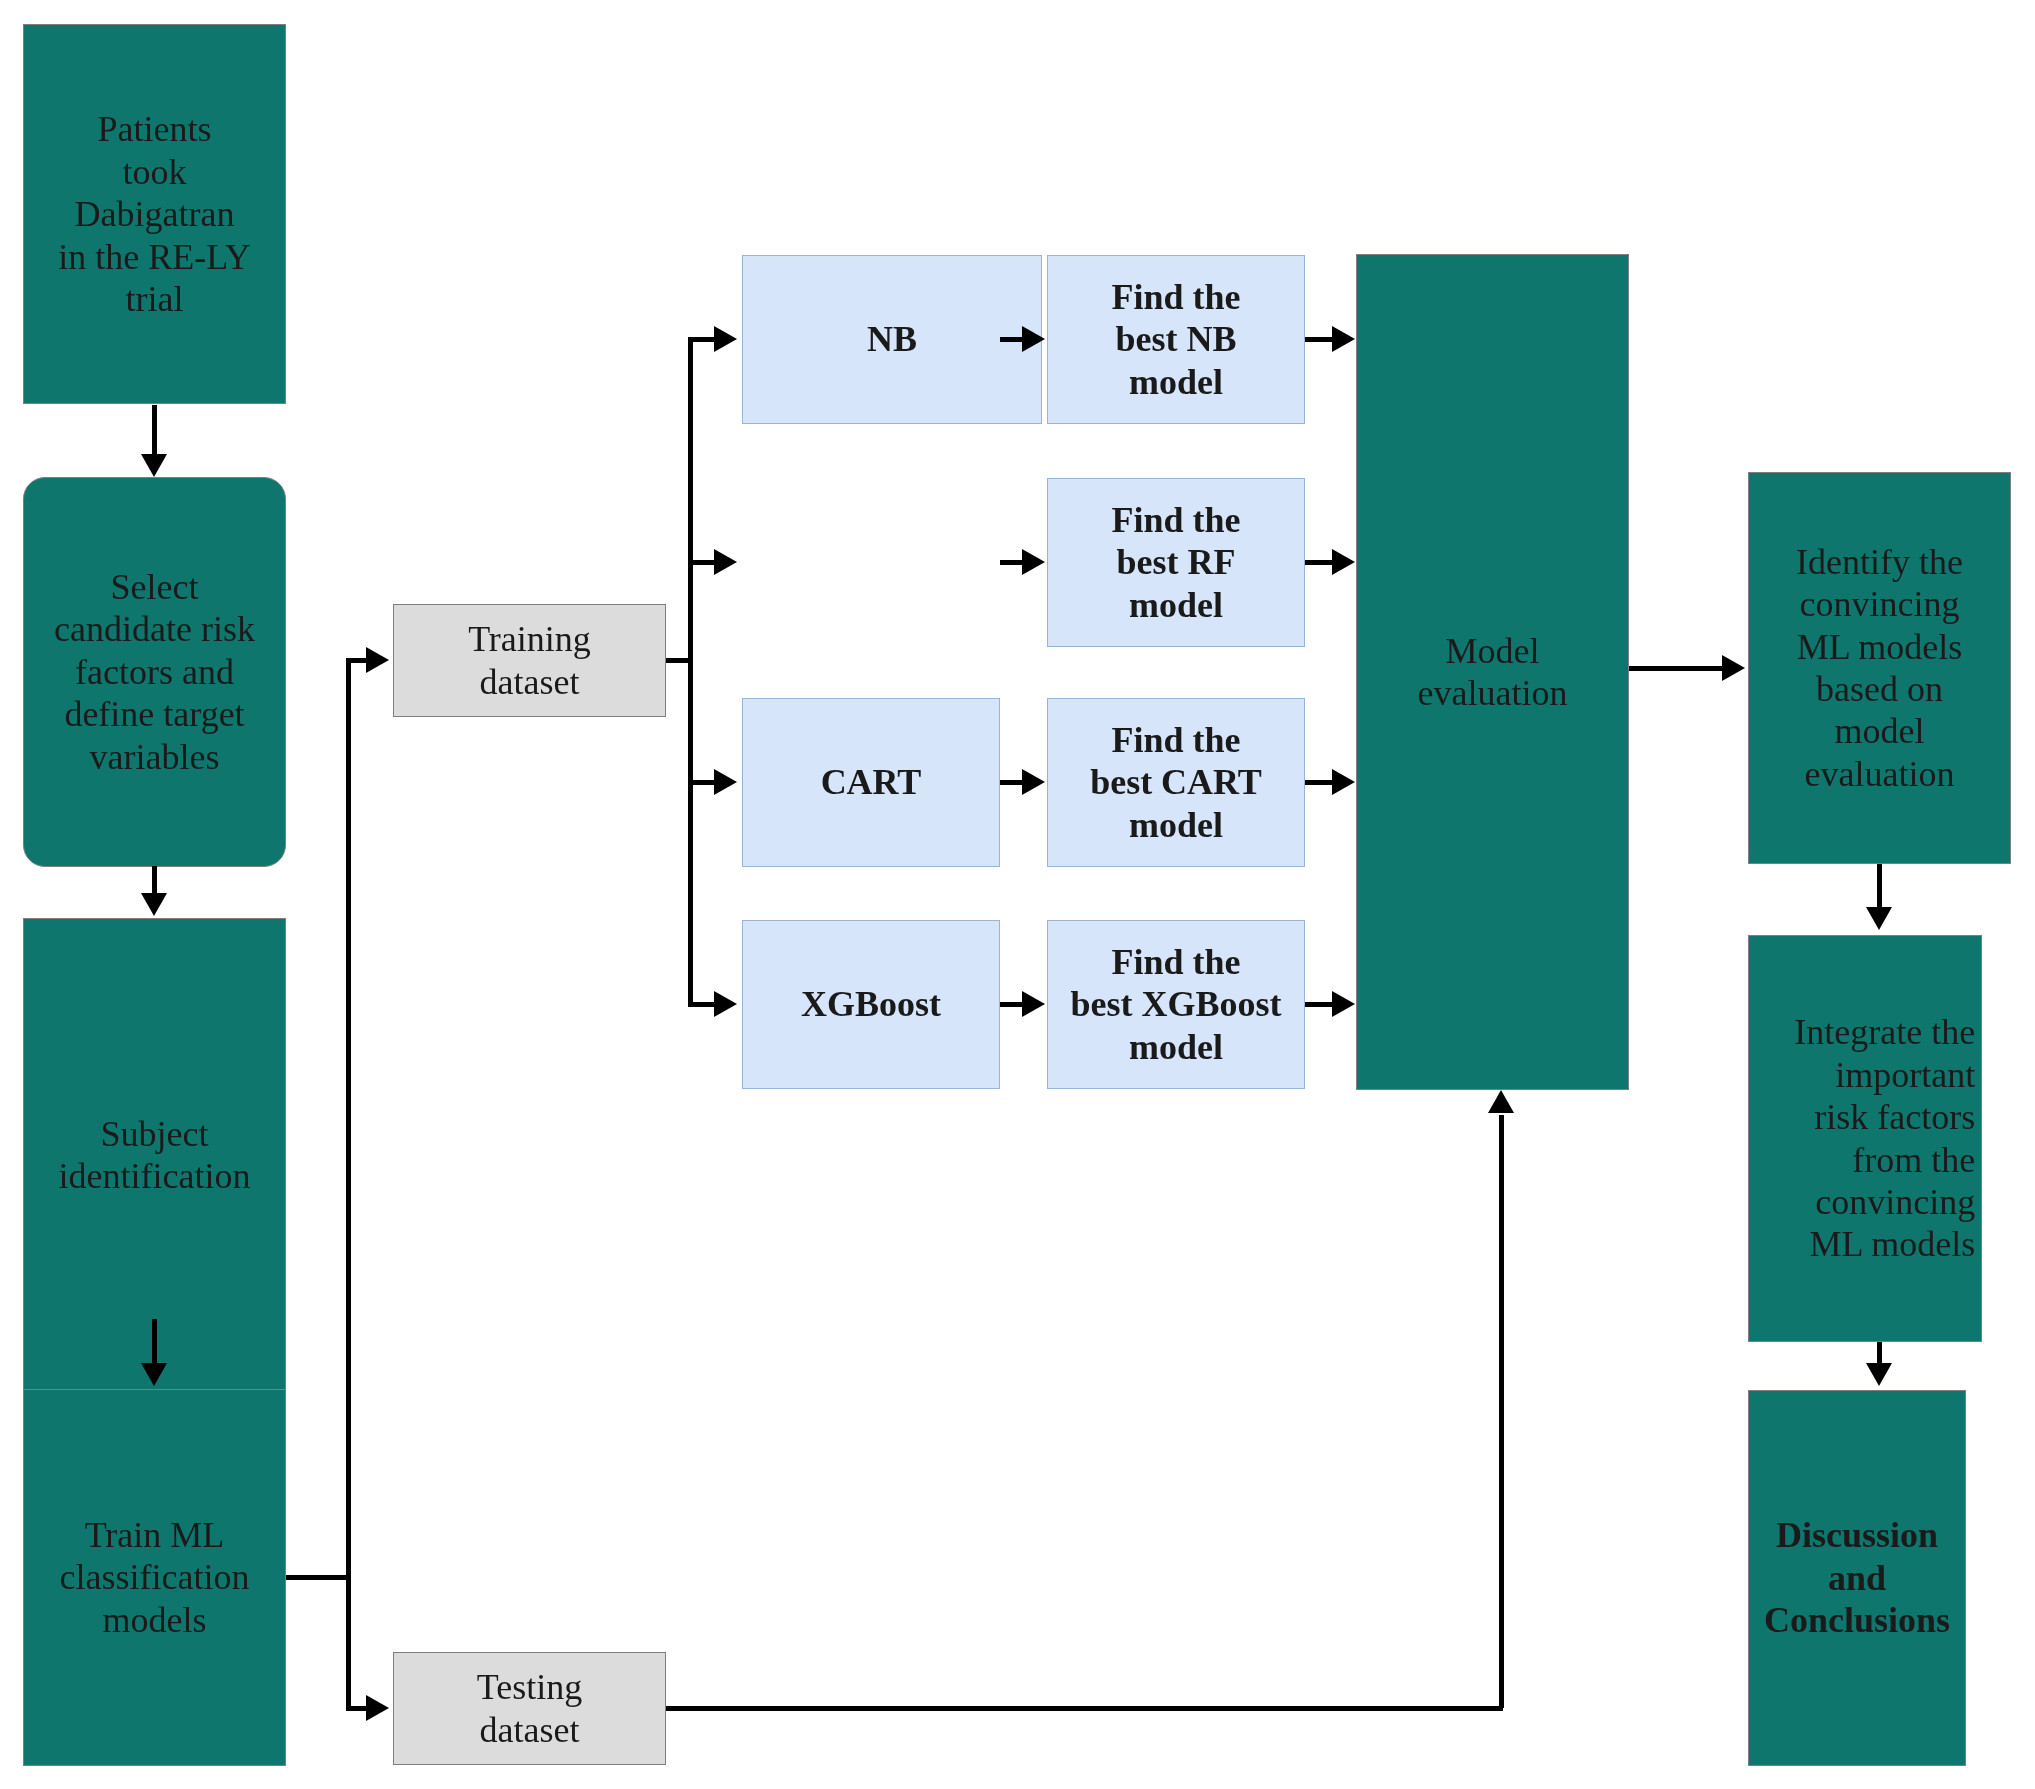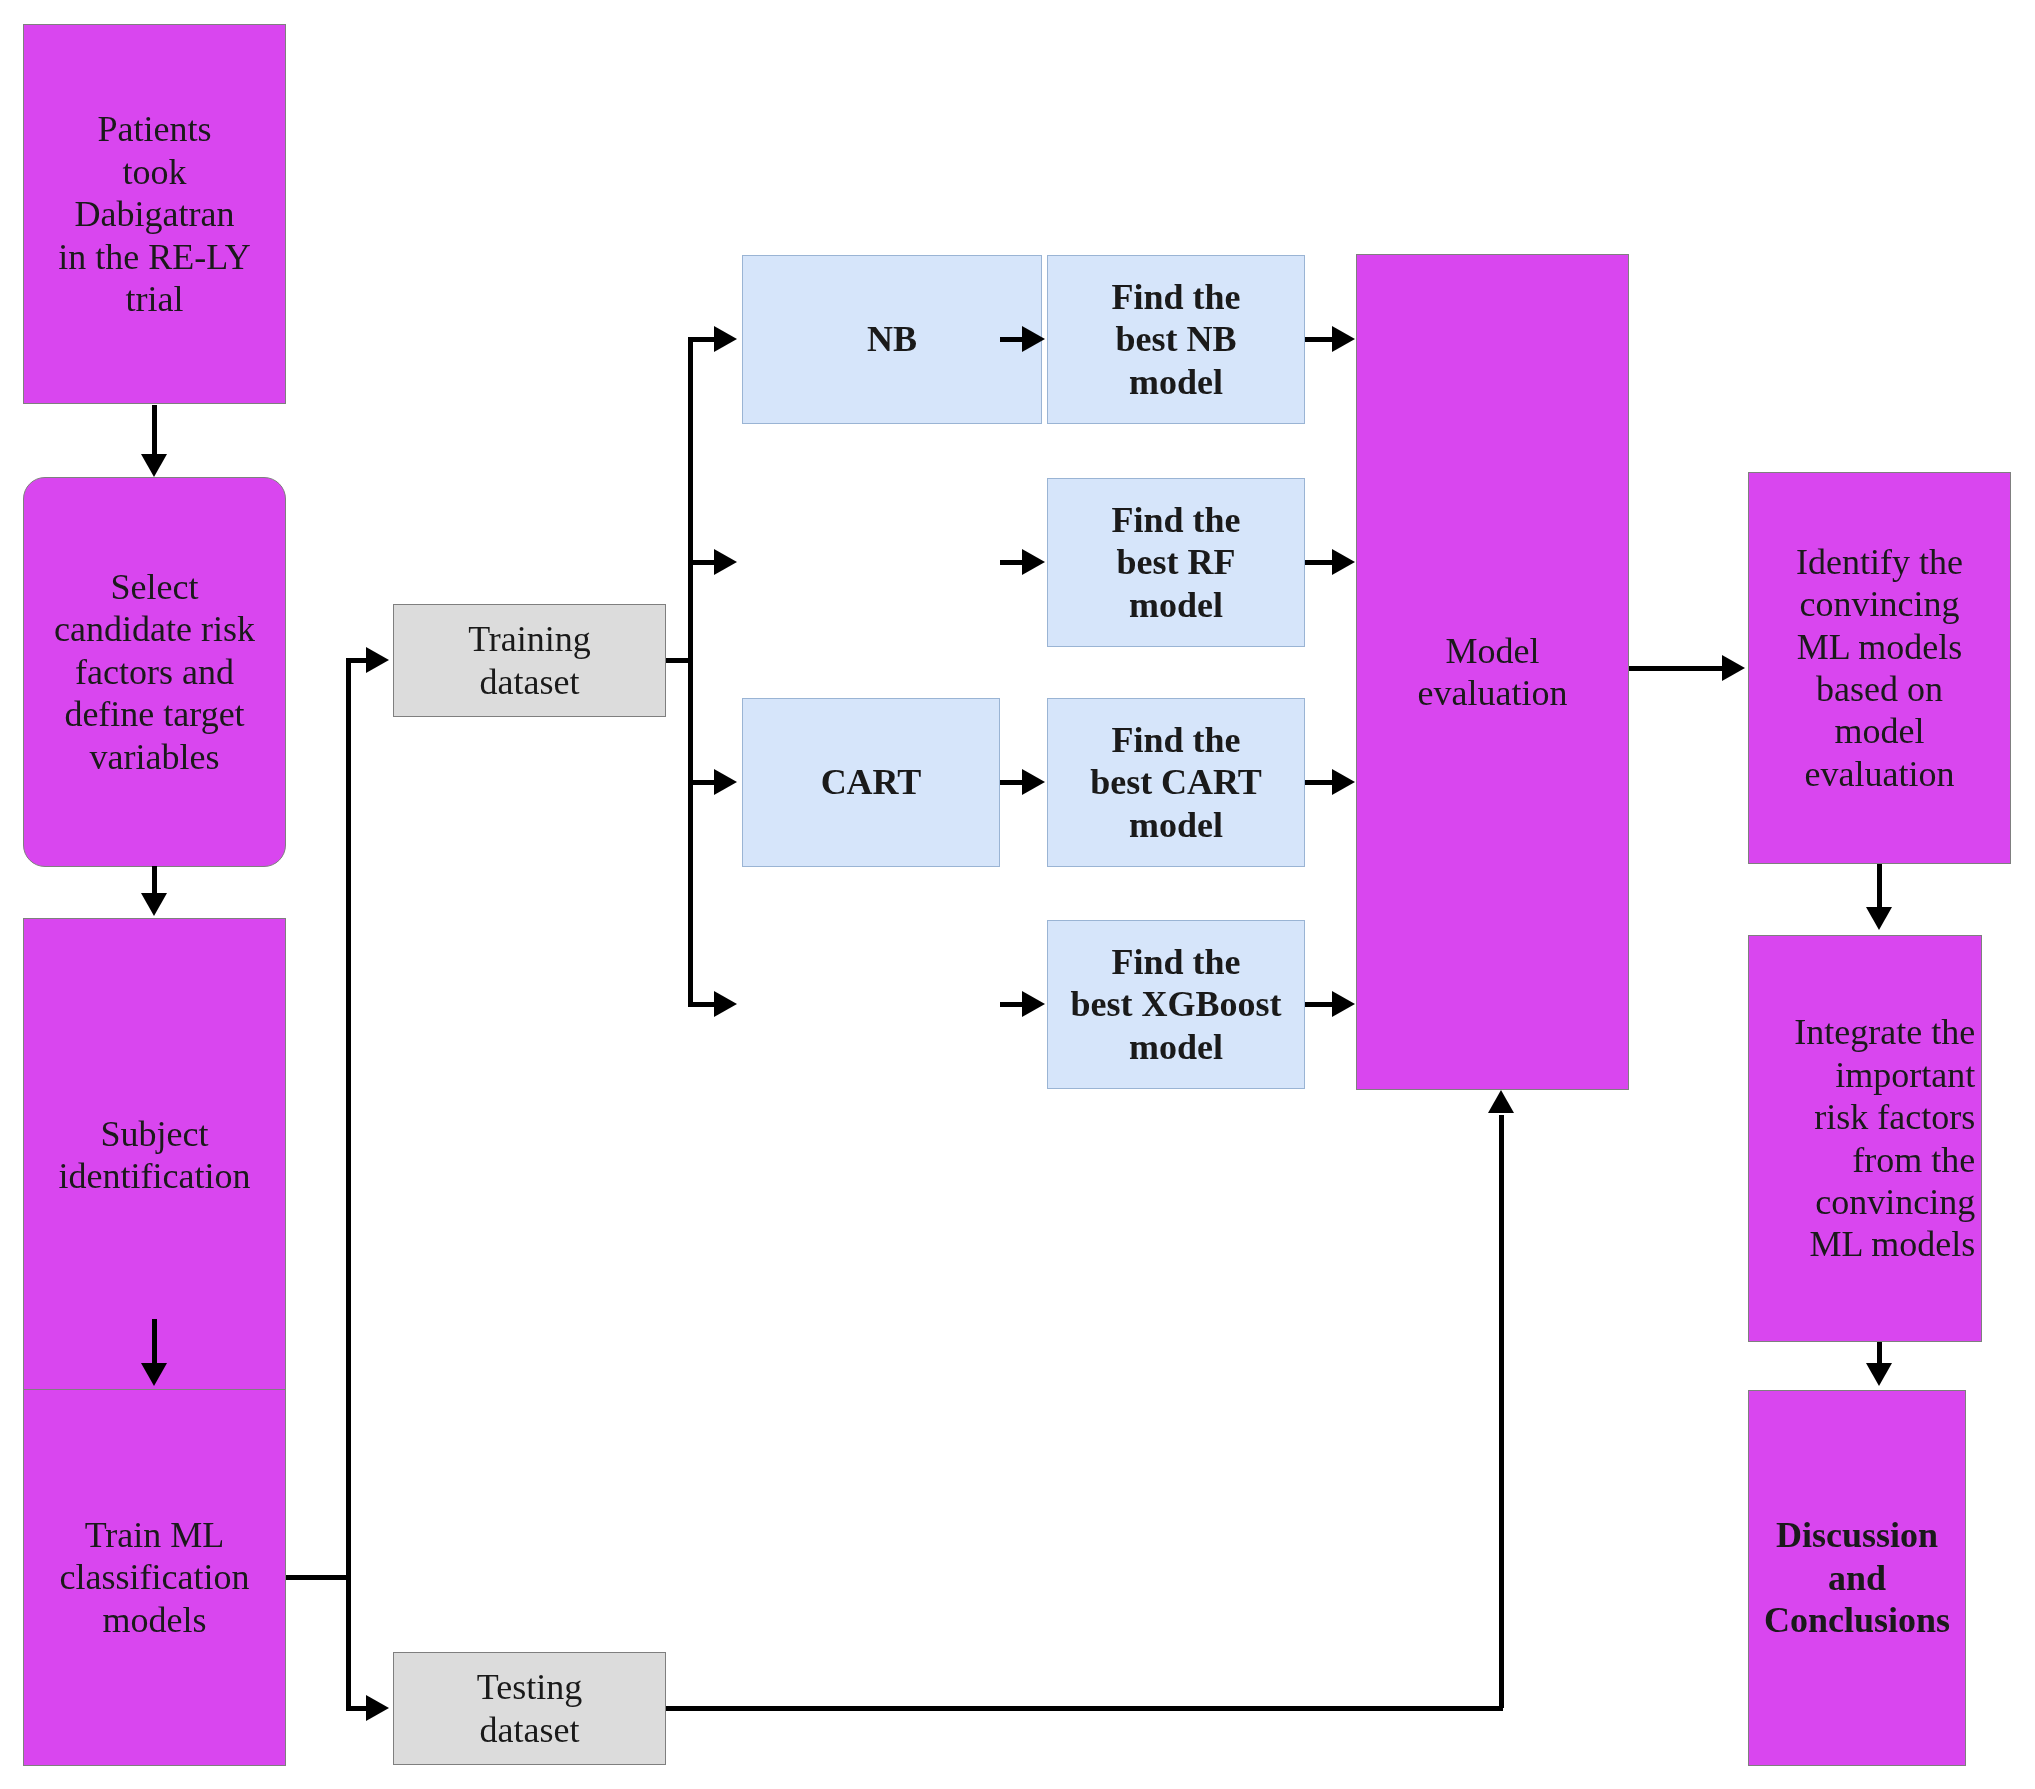--- a/index.html
+++ b/index.html
@@ -27,21 +27,21 @@
     color: #1a1a1a;
     padding: 3.5px 5.8px;
   }
   .node .lbl {
     display: block;
     width: 100%;
     white-space: pre-line;
   }
   
   .grey-light {
-    background: #d946ef;
+    background: #0f766e;
     border: 1.7px solid #7f7f7f;
     font-size: 36px;
     font-weight: 700;
   }
   
   .grey-mid {
     background: #dcdcdc;
     border: 1.7px solid #7f7f7f;
     font-size: 36px;
     font-weight: 400;
@@ -127,20 +127,23 @@
 
   <div class="node blue" style="left:742px; top:255px; width:300px; height:169px;">
     <span class="lbl">NB</span>
   </div>
 
 
   <div class="node blue" style="left:742px; top:698px; width:258px; height:169px;">
     <span class="lbl">CART</span>
   </div>
 
+  <div class="node blue" style="left:742px; top:920px; width:258px; height:169px;">
+    <span class="lbl">XGBoost</span>
+  </div>
 
   <div class="node blue" style="left:1047px; top:255px; width:258px; height:169px;">
     <span class="lbl">Find the
 best NB
 model</span>
   </div>
 
   <div class="node blue" style="left:1047px; top:478px; width:258px; height:169px;">
     <span class="lbl">Find the
 best RF

